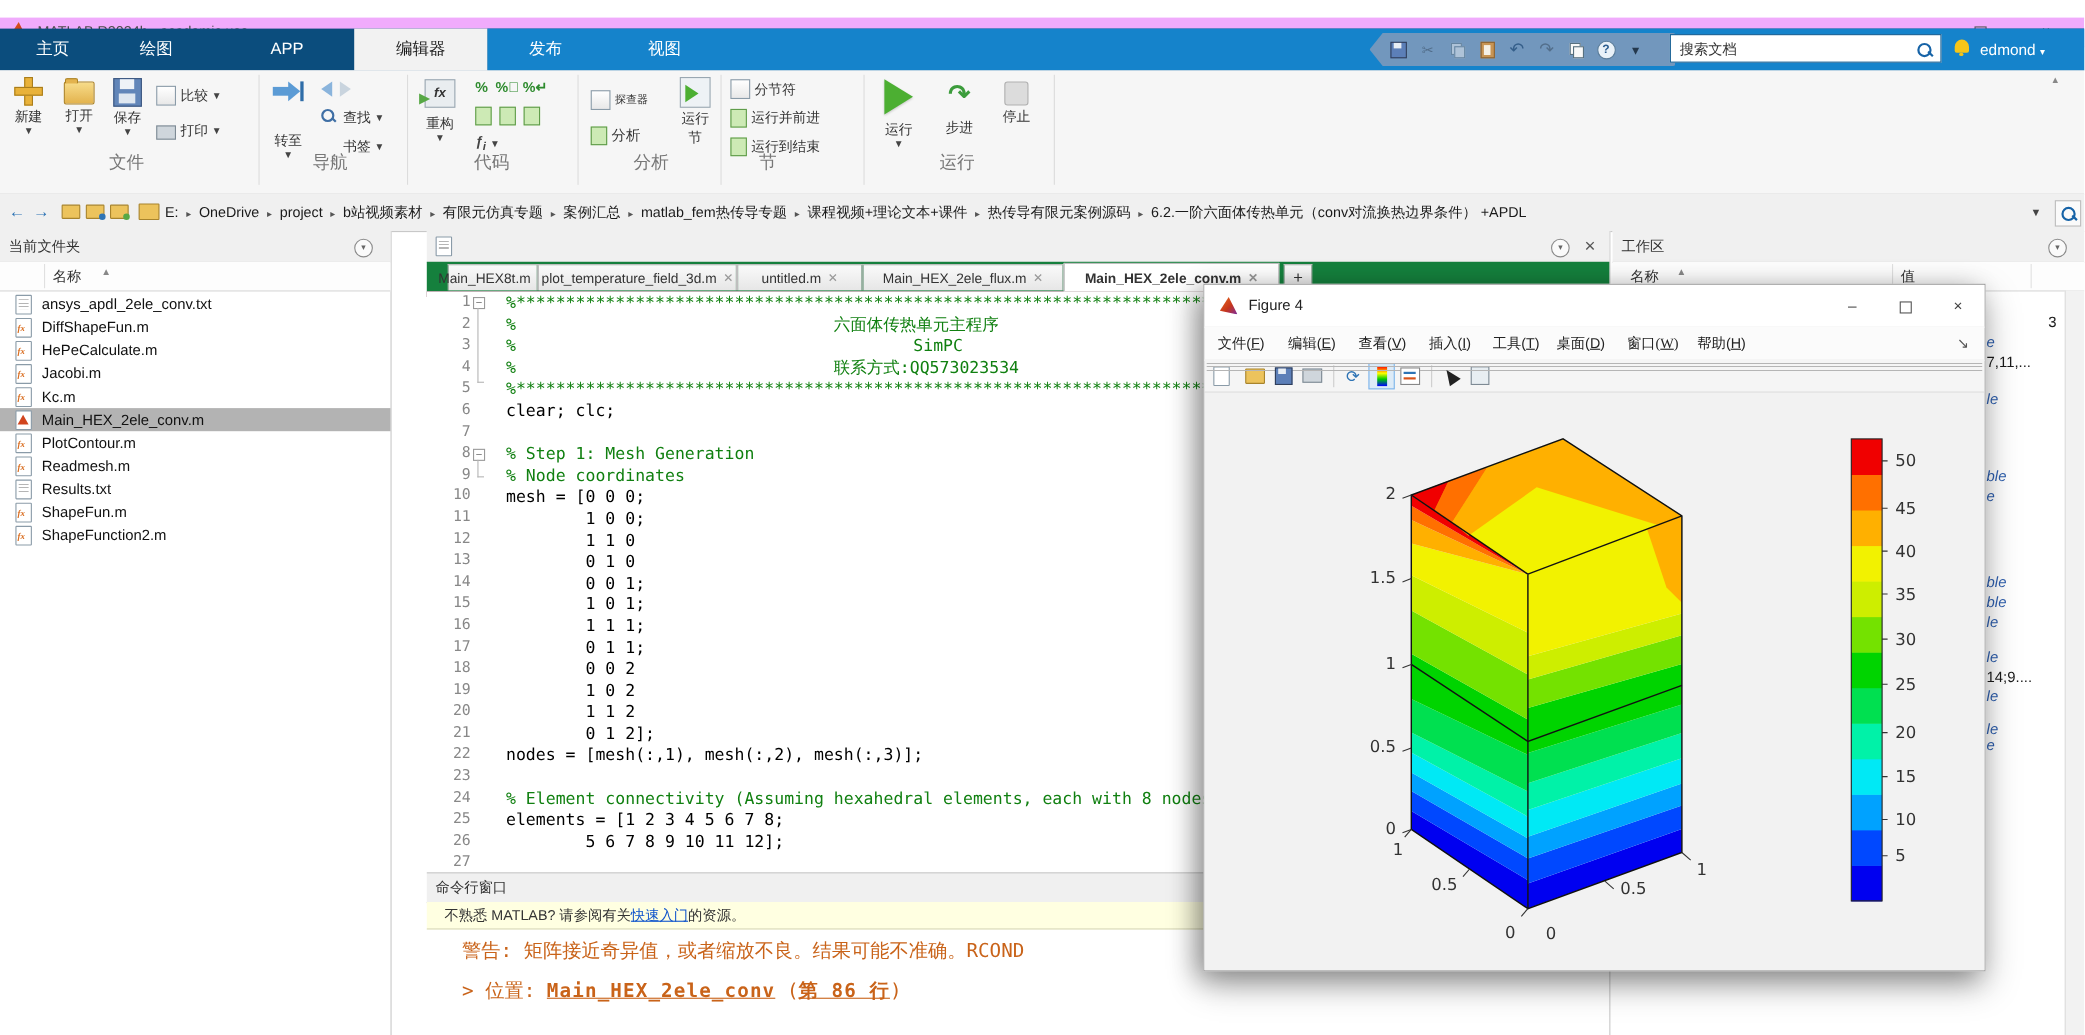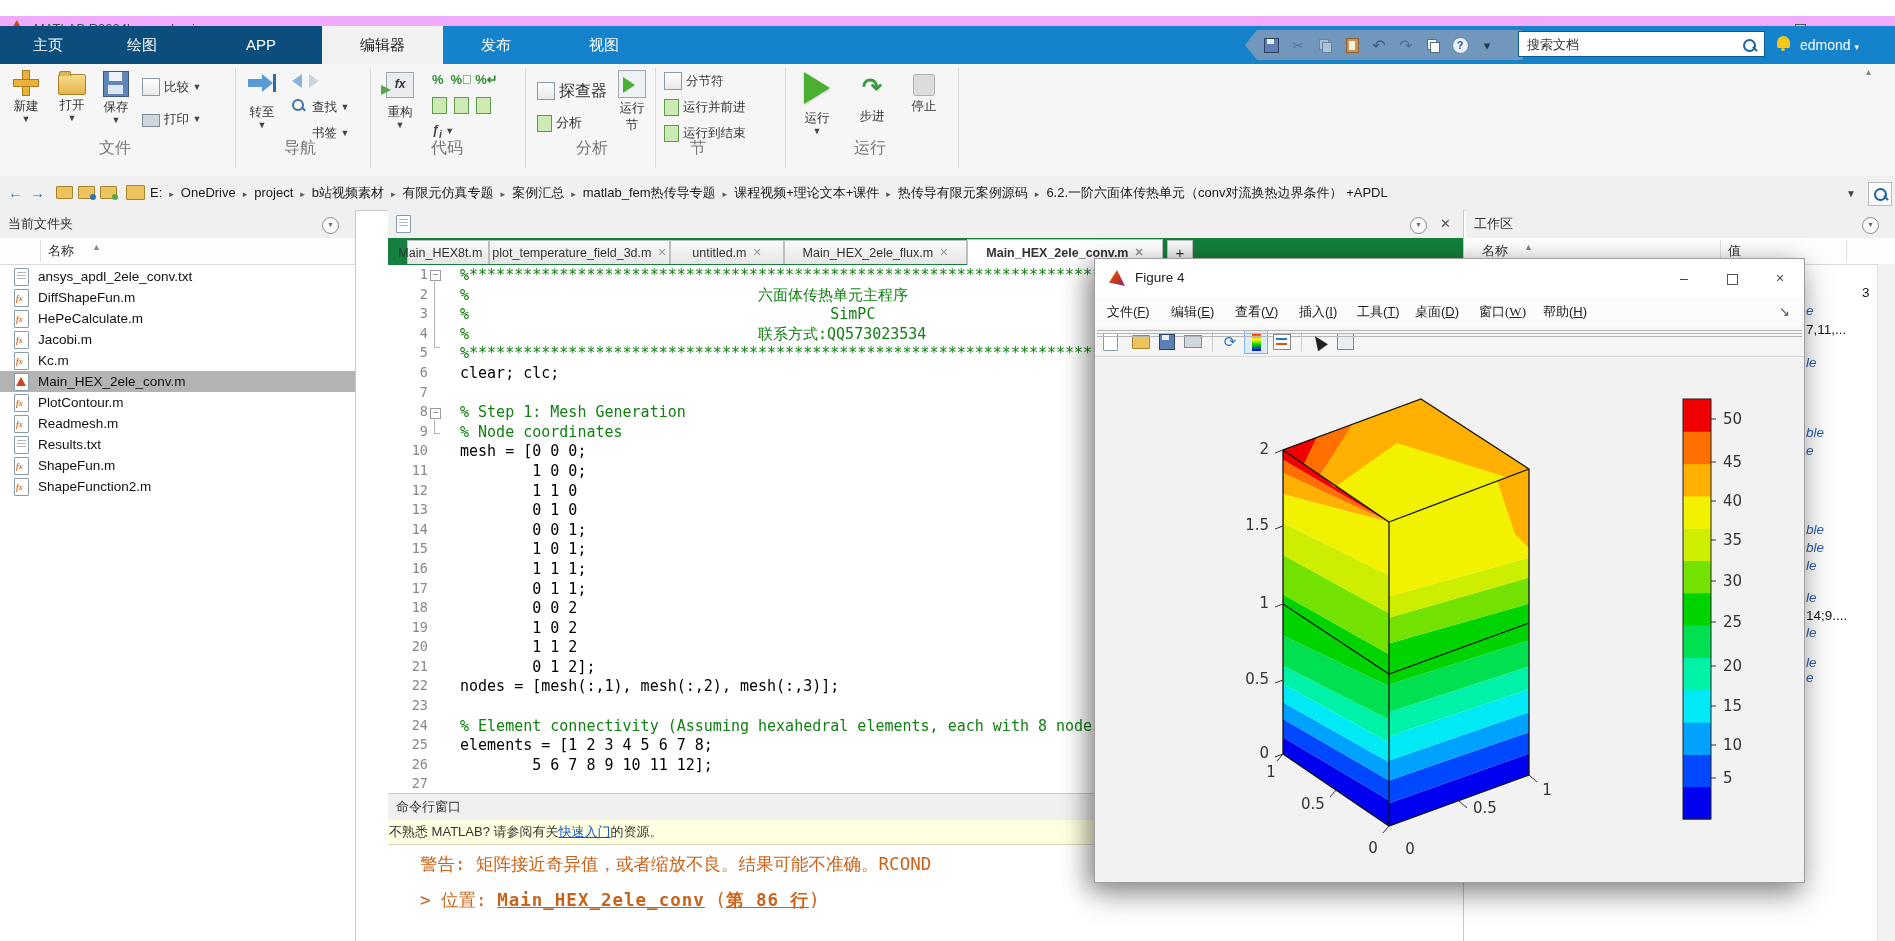--- a/index.html
+++ b/index.html
@@ -213,21 +213,21 @@
     </div>
     <div class="smrow" style="left:142px;top:44px">
       <span class="smico printer"></span>
       <span>打印</span>&nbsp;<span class="caret">▼</span>
     </div>
 
     <div class="bigbtn" style="left:238px;top:4px">
       <div class="goto">
           <span class="gobar"></span>
         </div>
-      <div class="lab" style="margin-top:8px">转至</div>
+      <div class="lab" style="margin-top:24px">转至</div>
         <div class="caret">▼</div>
     </div>
     <div class="smrow" style="left:292px;top:6px">
       <span class="arrL"></span>&nbsp;&nbsp;
       <span class="arrR"></span>
     </div>
     <div class="smrow" style="left:292px;top:32px">
       <span class="smico"><span class="mag"></span></span>
       <span>查找</span>&nbsp;<span class="caret">▼</span>
     </div>
@@ -250,21 +250,21 @@
       <span class="gdoc"></span>&nbsp;&nbsp;
       <span class="gdoc"></span>&nbsp;&nbsp;
       <span class="gdoc"></span>
     </div>
     <div class="smrow" style="left:432px;top:56px">
       <span style="font-style:italic;font-weight:bold;color:#444">ƒ<sub>i</sub></span>&nbsp;<span class="caret">▼</span>
     </div>
 
     <div class="smrow" style="left:537px;top:16px">
       <span class="smico doc2"></span>
-      <span style="font-size:16px">探查器</span>
+      <span style="font-size:10px">探查器</span>
     </div>
     <div class="smrow" style="left:537px;top:48px">
       <span class="smico gdoc"></span>
       <span style="font-size:13px">分析</span>
     </div>
 
     <div class="bigbtn" style="left:608px;top:4px">
       <div style="position:relative;width:26px;height:26px;margin:2px auto 0;background:#eef2f5;border:1px solid #9aa7b1">
         <div style="position:absolute;left:4px;top:6px;width:0;height:0;border-left:12px solid #4caf32;border-top:8px solid transparent;border-bottom:8px solid transparent"></div>
       </div>
@@ -455,21 +455,21 @@
     <div class="fline" style="left:46px;top:70px;height:68px"></div>
     <div class="fline" style="left:46px;top:137px;width:6px;height:1px"></div>
     <div class="fold" style="left:42px;top:198px">–</div>
     <div class="fline" style="left:46px;top:208px;height:16px"></div>
     <div class="fline" style="left:46px;top:223px;width:6px;height:1px"></div>
 
     <div id="cmdhead">
       <span style="padding-left:8px">命令行窗口</span>
     </div>
     <div id="cmdbanner">
-      <span style="padding-left:1px">不熟悉 MATLAB? 请参阅有关</span><a>快速入门</a><span>的资源。</span>
+      <span style="padding-left:16px">不熟悉 MATLAB? 请参阅有关</span><a>快速入门</a><span>的资源。</span>
     </div>
     <div class="warn" style="top:642px">
       <span>警告: 矩阵接近奇异值，或者缩放不良。结果可能不准确。RCOND</span>
     </div>
     <div class="warn" style="top:678px">
       <span>&gt; 位置: </span><span class="wlink">Main_HEX_2ele_conv</span><span> (</span><span class="wlink">第 86 行</span><span>)</span>
     </div>
   </div>
 
   <div class="abs" id="wspanel">

